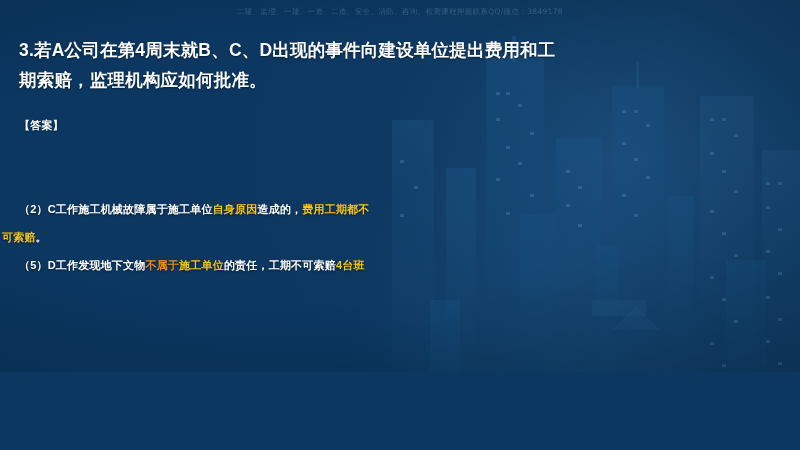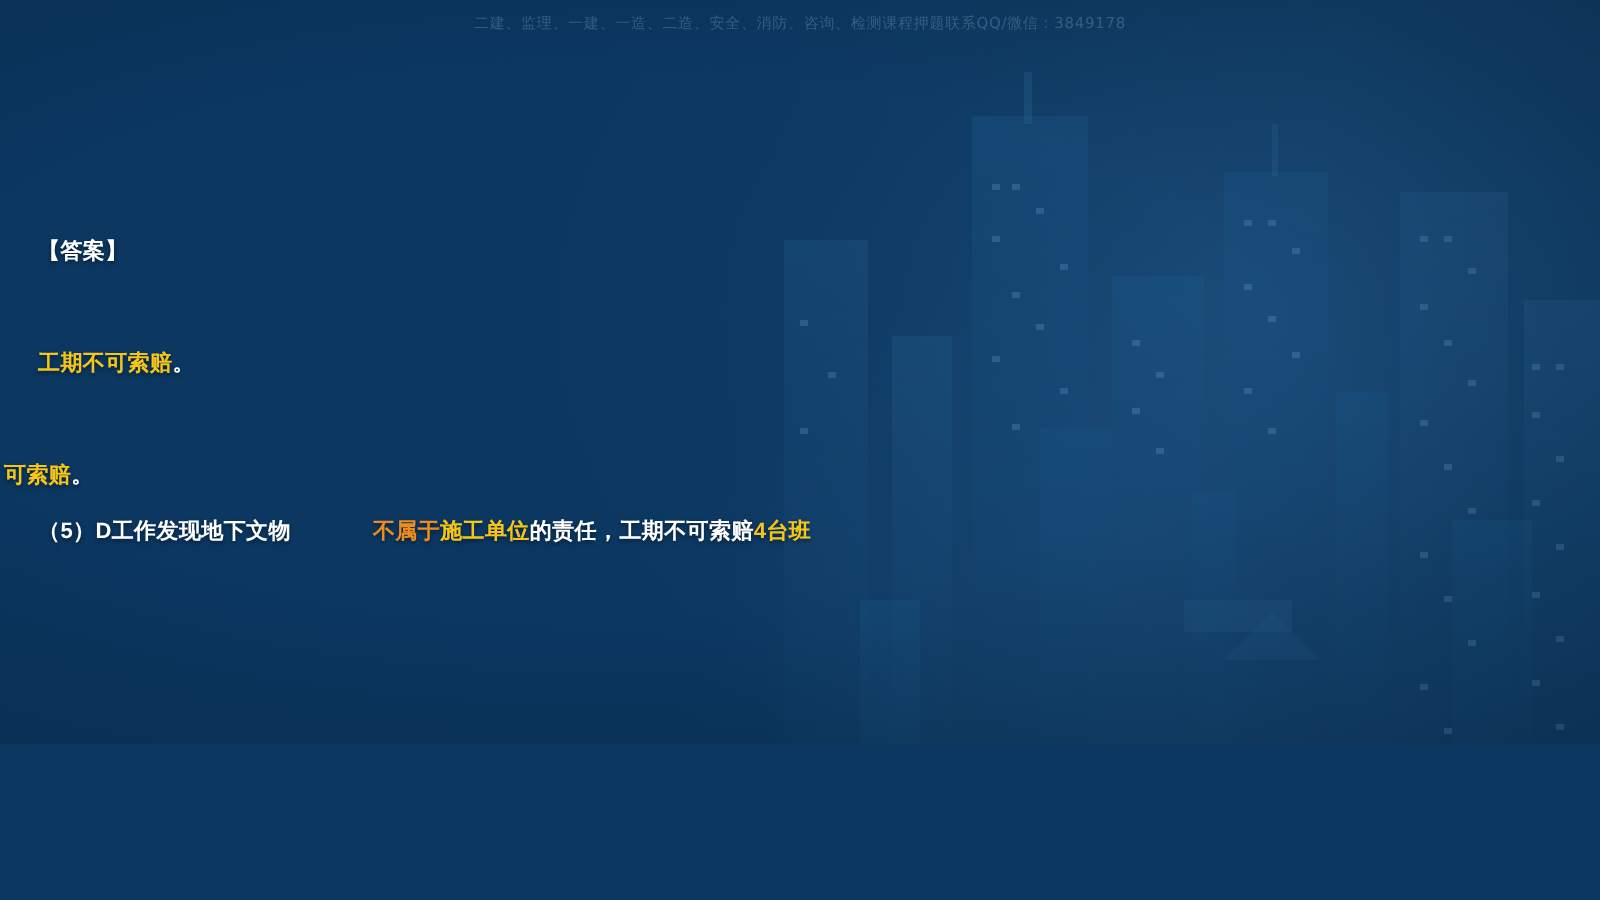--- a/index.html
+++ b/index.html
@@ -41,21 +41,21 @@
           text-shadow:0 1px 2px rgba(0,0,0,.45);}
   .al0{left:19px;top:118px;}
   .al1{left:19px;top:146px;}
   .al2{left:19px;top:174px;}
   .al3{left:19px;top:202px;}
   .al4{left:2px;top:230px;}
   .al5{left:19px;top:258px;}
   .al6{left:19px;top:286px;}
 
   .hl-gold{color:#f5c518;}
-  .hl-orange{color:#ed8b1f;padding-left:41px;}
+  .hl-orange{color:#ed8b1f;}
 </style>
 </head>
 <body>
 
 <div id="slide">
 
   <div class="bg-base"></div>
   <div class="bg-glow"></div>
   <div class="bg-glow2"></div>
 
@@ -168,28 +168,30 @@
     </g>
     <rect x="0" y="0" width="800" height="450" fill="url(#bgfade)"></rect>
   </svg>
 
   <div class="vignette"></div>
 
   <div class="wm wm-top">二建、监理、一建、一造、二造、安全、消防、咨询、检测课程押题联系QQ/微信：3849178</div>
 
   <div class="content">
 
+    <div class="q-line q1">3.若A公司在第4周末就B、C、D出现的事件向建设单位提出费用和工</div>
+    <div class="q-line q2">期索赔，监理机构应如何批准。</div>
 
     <div class="a-line al0">【答案】</div>
 
 
-    <div class="a-line al2">
-      <span class="hl-gold">工期不可索赔</span><span>。</span>
+
+    <div class="a-line al3">
+      <span>（2）C工作施工机械故障属于施工单位</span><span class="hl-gold">自身原因</span><span>造成的，</span><span class="hl-gold">费用工期都不</span>
     </div>
-
 
     <div class="a-line al4">
       <span class="hl-gold">可索赔</span><span>。</span>
     </div>
 
     <div class="a-line al5">
       <span>（5）D工作发现地下文物</span><span class="hl-orange">不属于</span><span class="hl-gold">施工单位</span><span>的责任，工期不可索赔</span><span class="hl-gold">4台班</span>
     </div>
 
 

